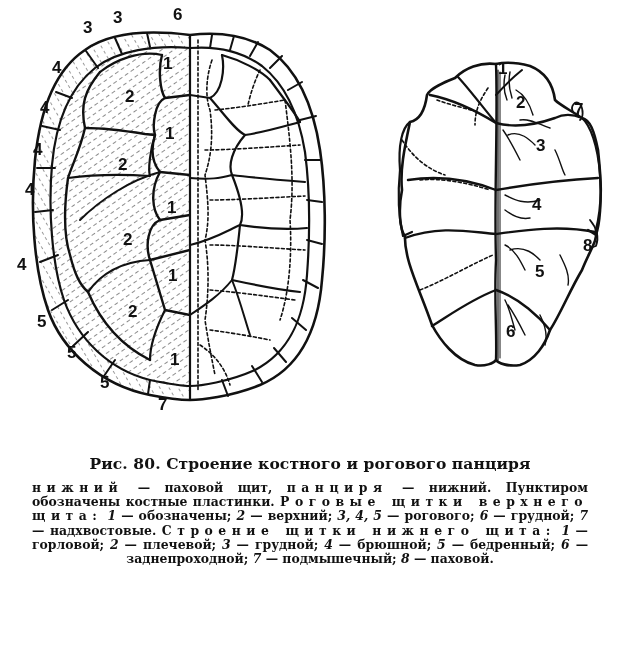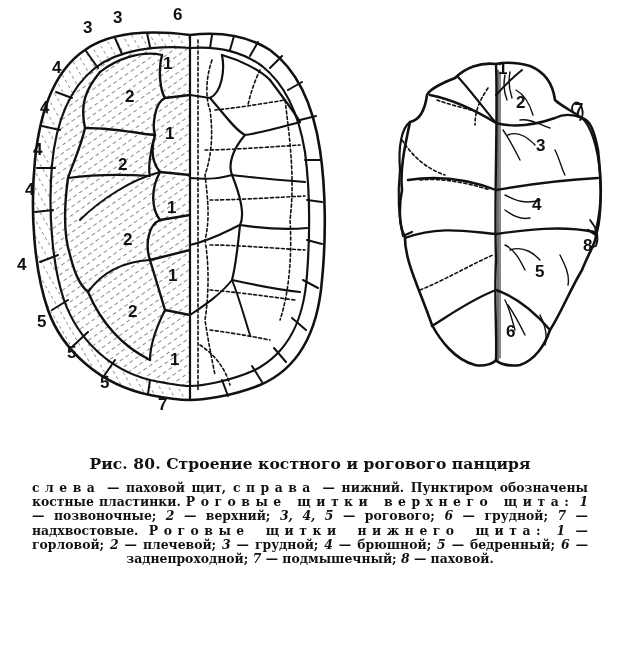--- a/index.html
+++ b/index.html
@@ -167,19 +167,19 @@
     <span class="lbl" style="left: 583px; top: 237px;">8</span>
     <span class="lbl" style="left: 535px; top: 263px;">5</span>
     <span class="lbl" style="left: 506px; top: 323px;">6</span>
   </div>
 
 <div id="caption">
   <div class="cap-title">
     <div>Рис. 80. Строение костного и рогового панциря</div>
   </div>
   <div class="cap-body">
-    <span class="sp">слева</span><span> — паховой щит, </span><span class="sp">справа</span><span> — нижний. Пунктиром обозначены костные пластинки.</span>
+    <span class="sp">нижний</span><span> — паховой щит, </span><span class="sp">панциря</span><span> — нижний. Пунктиром обозначены костные пластинки.</span>
     <span class="sp">Роговые щитки верхнего щита:</span>
-    <span id="upper-items"><span class="num"> 1</span><span> — позвоночные;</span><span class="num"> 2</span><span> — верхний;</span><span class="num"> 3, 4, 5</span><span> — рогового;</span><span class="num"> 6</span><span> — грудной;</span><span class="num"> 7</span><span> — надхвостовые.</span></span>
-    <span class="sp">Роговые щитки нижнего щита:</span>
+    <span id="upper-items"><span class="num"> 1</span><span> — обозначены;</span><span class="num"> 2</span><span> — верхний;</span><span class="num"> 3, 4, 5</span><span> — рогового;</span><span class="num"> 6</span><span> — грудной;</span><span class="num"> 7</span><span> — надхвостовые.</span></span>
+    <span class="sp">Строение щитки нижнего щита:</span>
     <span id="lower-items"><span class="num"> 1</span><span> — горловой;</span><span class="num"> 2</span><span> — плечевой;</span><span class="num"> 3</span><span> — грудной;</span><span class="num"> 4</span><span> — брюшной;</span><span class="num"> 5</span><span> — бедренный;</span><span class="num"> 6</span><span> — заднепроходной;</span><span class="num"> 7</span><span> — подмышечный;</span><span class="num"> 8</span><span> — паховой.</span></span>
   </div>
 </div>
 
 </body></html>

